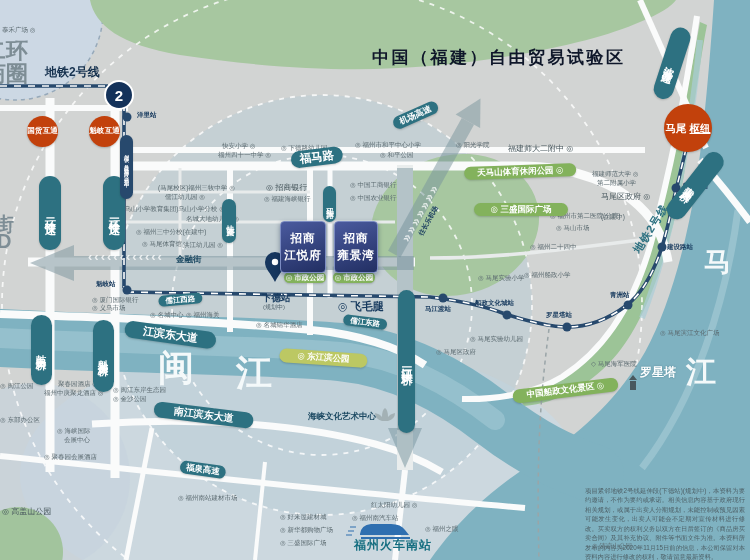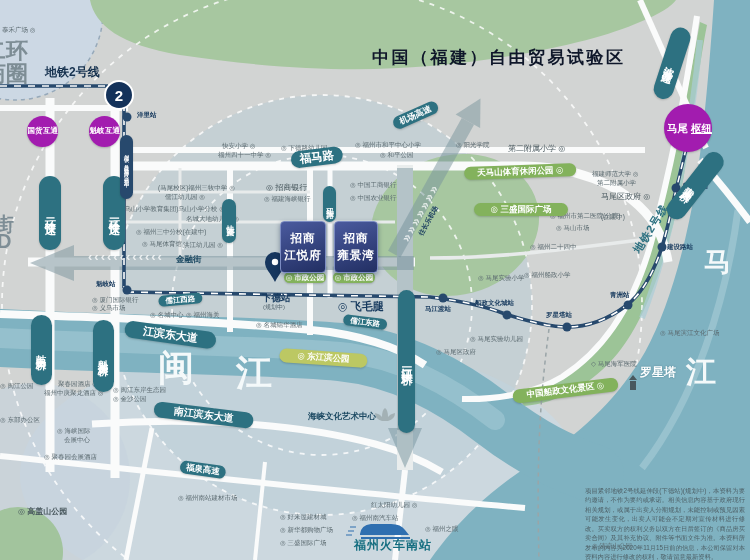--- a/index.html
+++ b/index.html
@@ -20,21 +20,21 @@
   .m2{font-size:11px;font-weight:bold;color:#2d7181;letter-spacing:1px;}
   .river-sm{font-size:12px;font-weight:bold;color:#fff;text-shadow:0 0 2px rgba(0,60,80,.4);}
   .station-big{font-size:12px;font-weight:bold;color:#156e80;letter-spacing:1px;}
   .area{font-weight:bold;z-index:4;}
   .pill{display:flex;align-items:center;justify-content:center;background:#2d7181;color:#fff;
         font-weight:bold;border-radius:10px;z-index:6;box-shadow:0 1px 2px rgba(0,0,0,.18);}
   .pill.green{background:#83b25c;}
   .pill.olive{background:#bcc863;}
   .pill.navy{background:#27496d;border-radius:7px;}
   .pill.vert{writing-mode:vertical-lr;letter-spacing:2px;border-radius:11px;}
-  .circ{display:flex;align-items:center;justify-content:center;text-align:right;background:#a21caf;
+  .circ{display:flex;align-items:center;justify-content:center;text-align:center;background:#c2410c;
         color:#fff;font-weight:bold;border-radius:50%;line-height:1.15;z-index:6;box-shadow:0 1px 2px rgba(0,0,0,.2);}
   .badge{display:flex;align-items:center;justify-content:center;background:#14325a;color:#fff;
          font-weight:bold;border-radius:50%;border:2.5px solid #fff;z-index:7;}
   .project{position:absolute;display:flex;flex-direction:column;align-items:center;justify-content:center;
            gap:2px;background:linear-gradient(160deg,#4a5a9e,#222f63);border:1px solid #7c8cc2;
            border-radius:4px;color:#fff;font-weight:bold;font-size:11.5px;letter-spacing:1px;
            z-index:8;box-shadow:0 2px 5px rgba(0,20,60,.4);}
   #disclaimer{position:absolute;left:585px;top:486px;width:160px;font-size:6.3px;line-height:1.5;
               color:#4e6067;text-align:justify;z-index:6;}
 </style>
@@ -141,21 +141,21 @@
   </svg>
 
   <div id="labels">
       <div class="lbl t1" style="left: 2px; top: 26px;">泰禾广场 ◎</div>
       <div class="lbl t1" style="left: 222px; top: 142px;">快安小学 ◎</div>
       <div class="lbl t1" style="left: 218px; top: 151px;">福州四十一中学 ◎</div>
       <div class="lbl t1" style="left: 281px; top: 144px;">◎ 下德路幼儿园</div>
       <div class="lbl t1" style="left: 355px; top: 141px;">◎ 福州市和平中心小学</div>
       <div class="lbl t1" style="left: 380px; top: 151px;">◎ 和平公园</div>
       <div class="lbl t1" style="left: 456px; top: 141px;">◎ 阳光学院</div>
-      <div class="lbl t2" style="left: 508px; top: 143px;">第二附属小学 ◎</div>
+      <div class="lbl t2" style="left: 508px; top: 143px;">福建师大二附中 ◎</div>
       <div class="lbl t1" style="left: 350px; top: 181px;">◎ 中国工商银行</div>
       <div class="lbl t1" style="left: 350px; top: 194px;">◎ 中国农业银行</div>
       <div class="lbl t2" style="left: 266px; top: 182px;">◎ 招商银行</div>
       <div class="lbl t1" style="left: 264px; top: 195px;">◎ 福建海峡银行</div>
       <div class="lbl t1" style="left: 158px; top: 184px;">(马尾校区)福州三牧中学 ◎</div>
       <div class="lbl t1" style="left: 165px; top: 193px;">儒江幼儿园 ◎</div>
       <div class="lbl t1" style="left: 122px; top: 205px;">(乌山小学教育集团)乌山小学分校 ◎</div>
       <div class="lbl t1" style="left: 186px; top: 215px;">名城大地幼儿园 ◎</div>
       <div class="lbl t1" style="left: 136px; top: 228px;">◎ 福州三中分校(在建中)</div>
       <div class="lbl t1" style="left: 142px; top: 240px;">◎ 马尾体育馆</div>
@@ -183,21 +183,21 @@
       <div class="lbl river-sm" style="left: 640px; top: 364px;">罗星塔</div>
       <div class="lbl t1" style="left: 113px; top: 386px;">◎ 闽江东岸生态园</div>
       <div class="lbl t1" style="left: 113px; top: 395px;">◎ 金沙公园</div>
       <div class="lbl t1" style="left: 58px; top: 380px;">聚春园酒店 ◎</div>
       <div class="lbl t1" style="left: 44px; top: 389px;">福州中庚聚龙酒店 ◎</div>
       <div class="lbl t1" style="left: 0px; top: 382px;">◎ 闽江公园</div>
       <div class="lbl t1" style="left: 0px; top: 416px;">◎ 东部办公区</div>
       <div class="lbl t1" style="left: 57px; top: 427px;">◎ 海峡国际</div>
       <div class="lbl t1" style="left: 64px; top: 436px;">会展中心</div>
       <div class="lbl t1" style="left: 44px; top: 453px;">◎ 聚春园会展酒店</div>
-      <div class="lbl t2" style="left: 18px; top: 506px; font-weight: bold;">◎ 高盖山公园</div>
+      <div class="lbl t2" style="left: 2px; top: 506px;">◎ 高盖山公园</div>
       <div class="lbl t3" style="left: 308px; top: 411px;">海峡文化艺术中心</div>
       <div class="lbl t1" style="left: 178px; top: 494px;">◎ 福州南站建材市场</div>
       <div class="lbl t1" style="left: 280px; top: 513px;">◎ 好来屋建材城</div>
       <div class="lbl t1" style="left: 280px; top: 526px;">◎ 新华都购物广场</div>
       <div class="lbl t1" style="left: 280px; top: 539px;">◎ 三盛国际广场</div>
       <div class="lbl t1" style="left: 371px; top: 501px;">红太阳幼儿园 ◎</div>
       <div class="lbl t1" style="left: 352px; top: 514px;">◎ 福州南汽车站</div>
       <div class="lbl station-big" style="left: 354px; top: 537px;">福州火车南站</div>
       <div class="lbl t1" style="left: 425px; top: 525px;">◎ 福州之眼</div>
       <div class="lbl t1" style="left: 592px; top: 542px;">◎ 清凉山公园</div>

